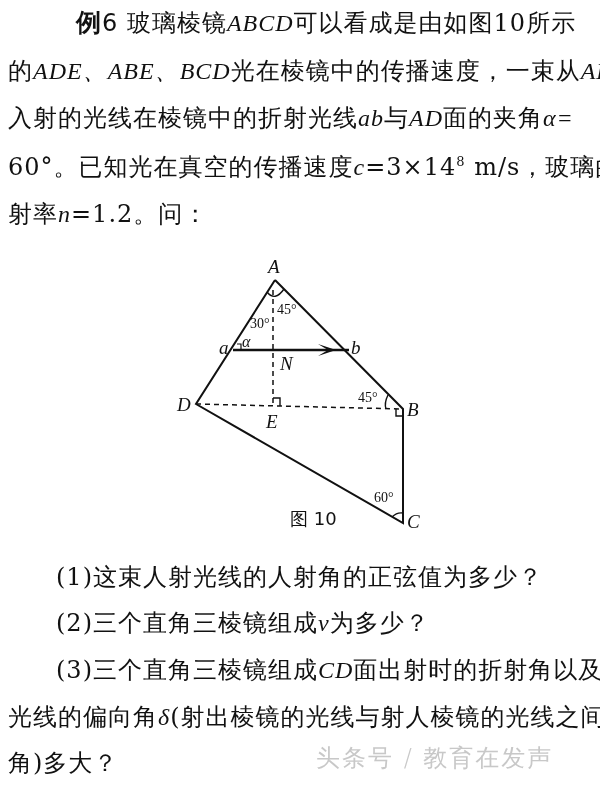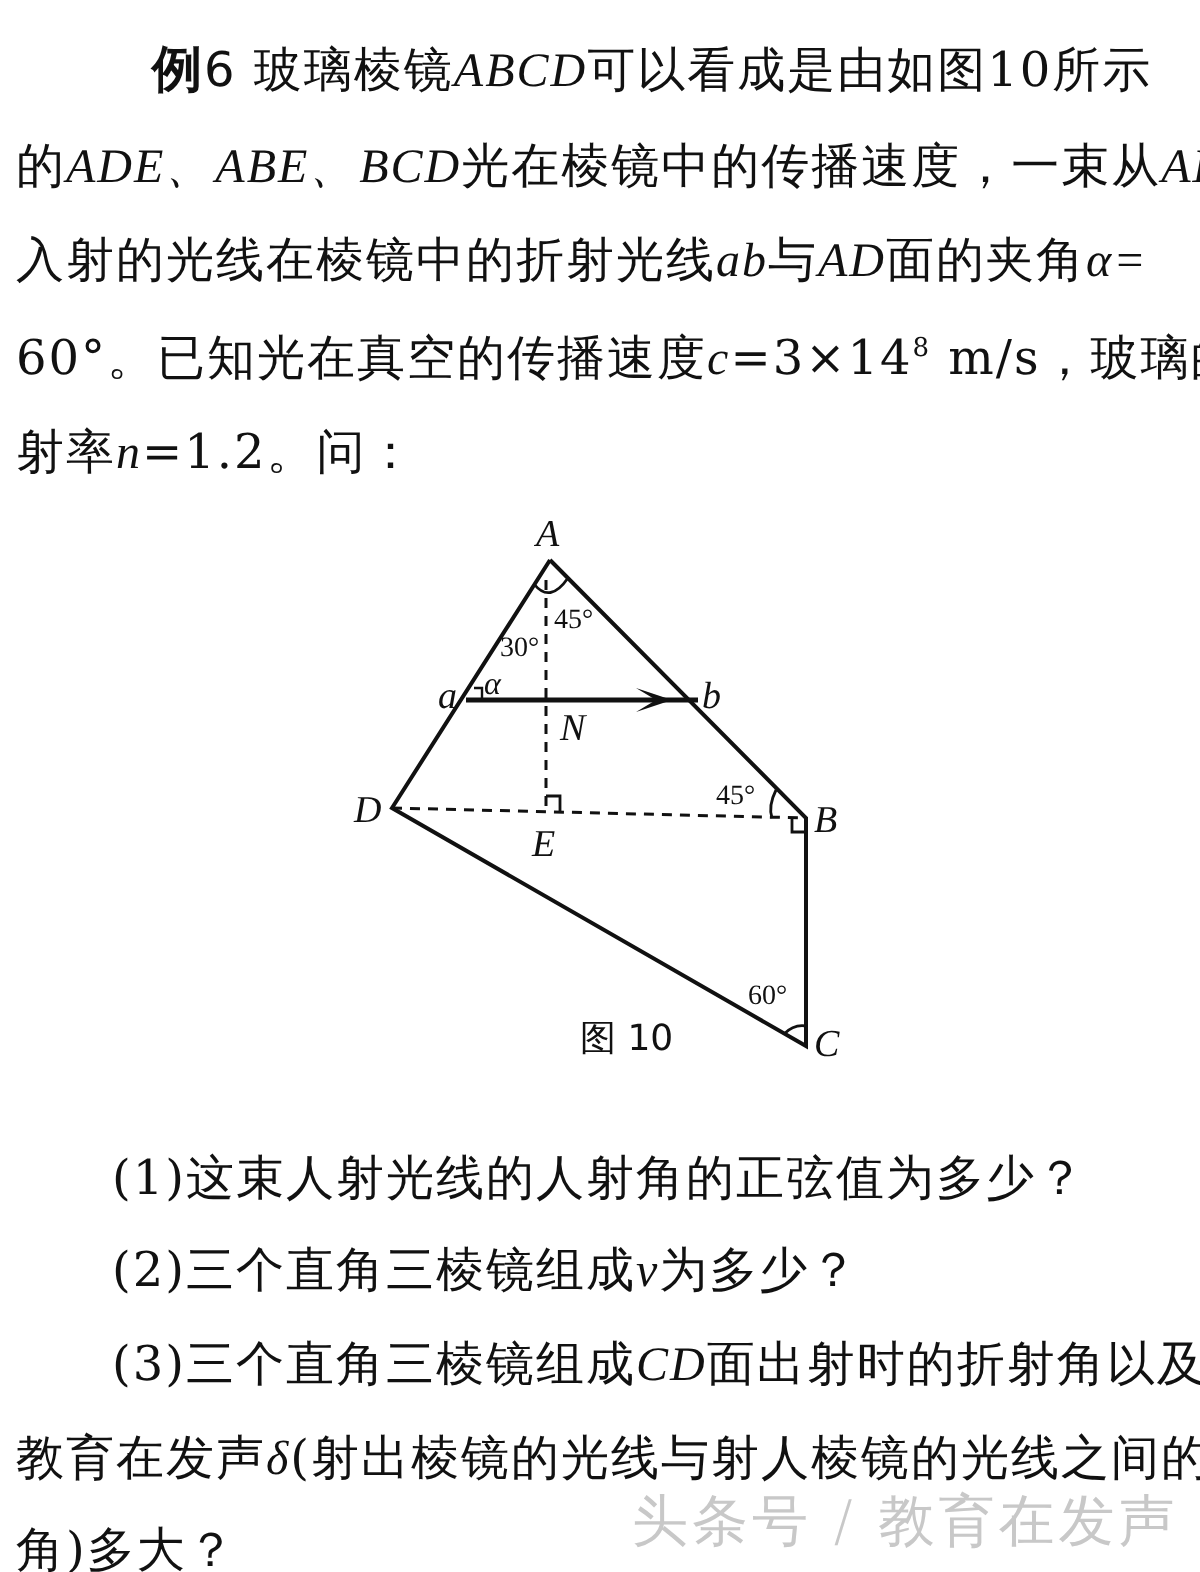--- a/index.html
+++ b/index.html
@@ -1,27 +1,27 @@
 <!DOCTYPE html>
 <html><head>
 <meta charset="utf-8">
 <style>
   html, body { margin: 0; padding: 0; background: #ffffff; }
   body { width: 600px; height: 786px; position: relative; overflow: hidden;
          font-family: "DejaVu Serif", "Liberation Serif", serif; color: #111; }
-  .line { position: absolute; left: 0; white-space: nowrap; font-size: 24px; line-height: 30px; letter-spacing: 1px; margin-top: 12px; }
+  .line { position: absolute; left: 0; white-space: nowrap; font-size: 24px; line-height: 30px; letter-spacing: 1px; }
   .it { font-style: italic; font-family: "Liberation Serif", "DejaVu Serif", serif; }
   .bold { font-weight: bold; font-family: "DejaVu Sans", "Liberation Sans", sans-serif; }
   .sans { font-family: "DejaVu Sans", "Liberation Sans", sans-serif; }
   sup { font-size: 13px; vertical-align: super; line-height: 0; }
   #diagram { position: absolute; left: 0; top: 0; width: 600px; height: 786px; pointer-events: none; }
   .lbl { font-family: "Liberation Serif", "DejaVu Serif", serif; font-style: italic; font-size: 19px; fill: #111; }
   .deg { font-family: "Liberation Serif", "DejaVu Serif", serif; font-size: 14px; fill: #111; }
   .cap { font-family: "DejaVu Sans", "Liberation Sans", sans-serif; font-size: 18px; fill: #111; }
-  .watermark { position: absolute; left: 316px; top: 742px; font-size: 28px; color: #c8c8c8;
+  .watermark { position: absolute; left: 316px; top: 742px; font-size: 24px; color: #c8c8c8;
                font-family: "DejaVu Sans", "Liberation Sans", sans-serif; letter-spacing: 2px; font-weight: 300; }
 </style>
 </head>
 <body>
 
 <div class="line" style="top:8px; left:76px;">
   <span class="bold" style="font-size:25px;">例</span><span class="sans">6</span>
   <span>玻璃棱镜</span><span class="it">ABCD</span><span>可以看成是由如图10所示</span>
 </div>
 
@@ -84,20 +84,20 @@
 
 <div class="line" style="top:608px; left:56px;">
   <span>(2)</span><span>三个直角三棱镜组成</span><span class="it">v</span><span>为多少？</span>
 </div>
 
 <div class="line" style="top:655px; left:56px;">
   <span>(3)</span><span>三个直角三棱镜组成</span><span class="it">CD</span><span>面出射时的折射角以及此出射</span>
 </div>
 
 <div class="line" style="top:702px; left:8px;">
-  <span>教育在发声</span><span class="it">δ</span><span>(射出棱镜的光线与射人棱镜的光线之间的夹</span>
+  <span>光线的偏向角</span><span class="it">δ</span><span>(射出棱镜的光线与射人棱镜的光线之间的夹</span>
 </div>
 
 <div class="line" style="top:748px; left:8px;text-align:right;">
   <span>角)多大？</span>
 </div>
 
 <div class="watermark">头条号 / 教育在发声</div>
 
 </body></html>

